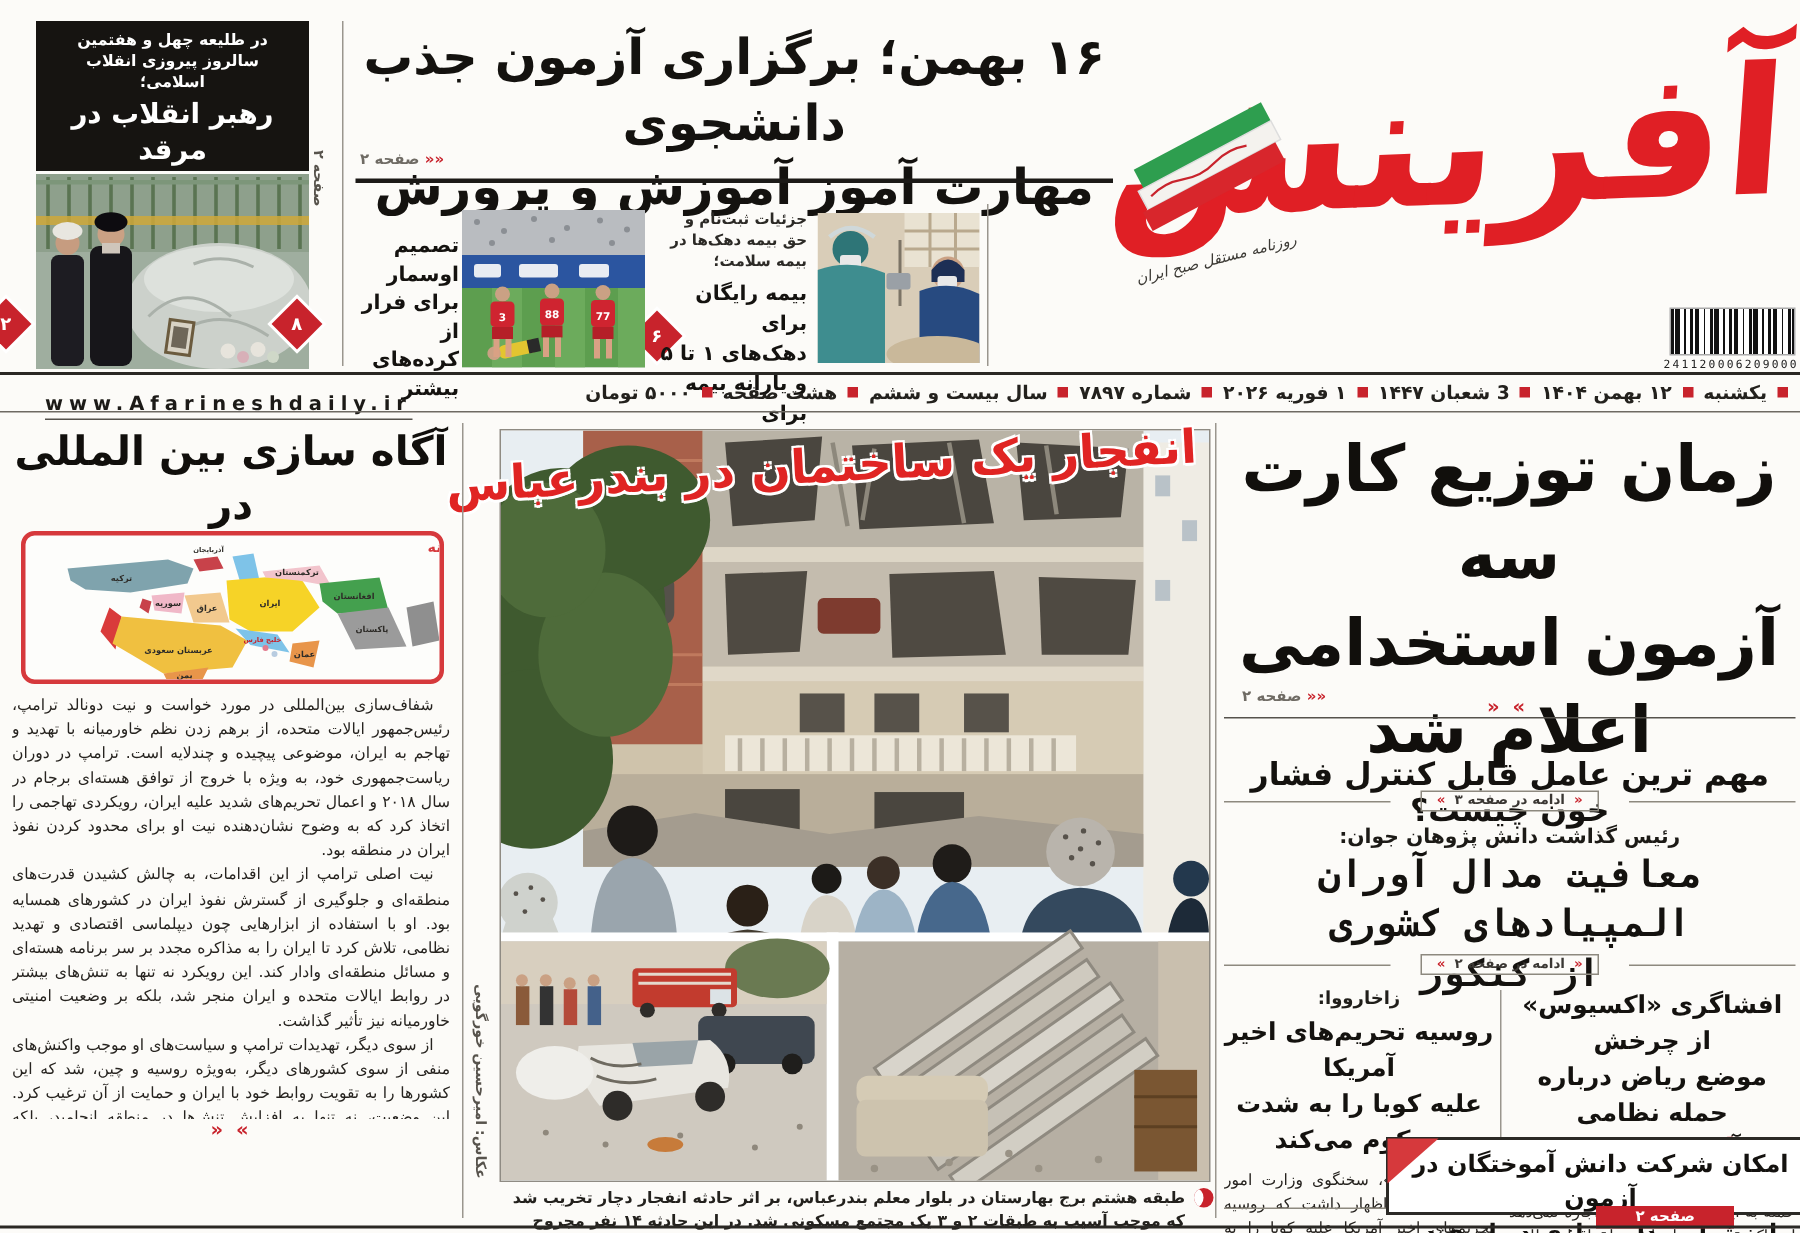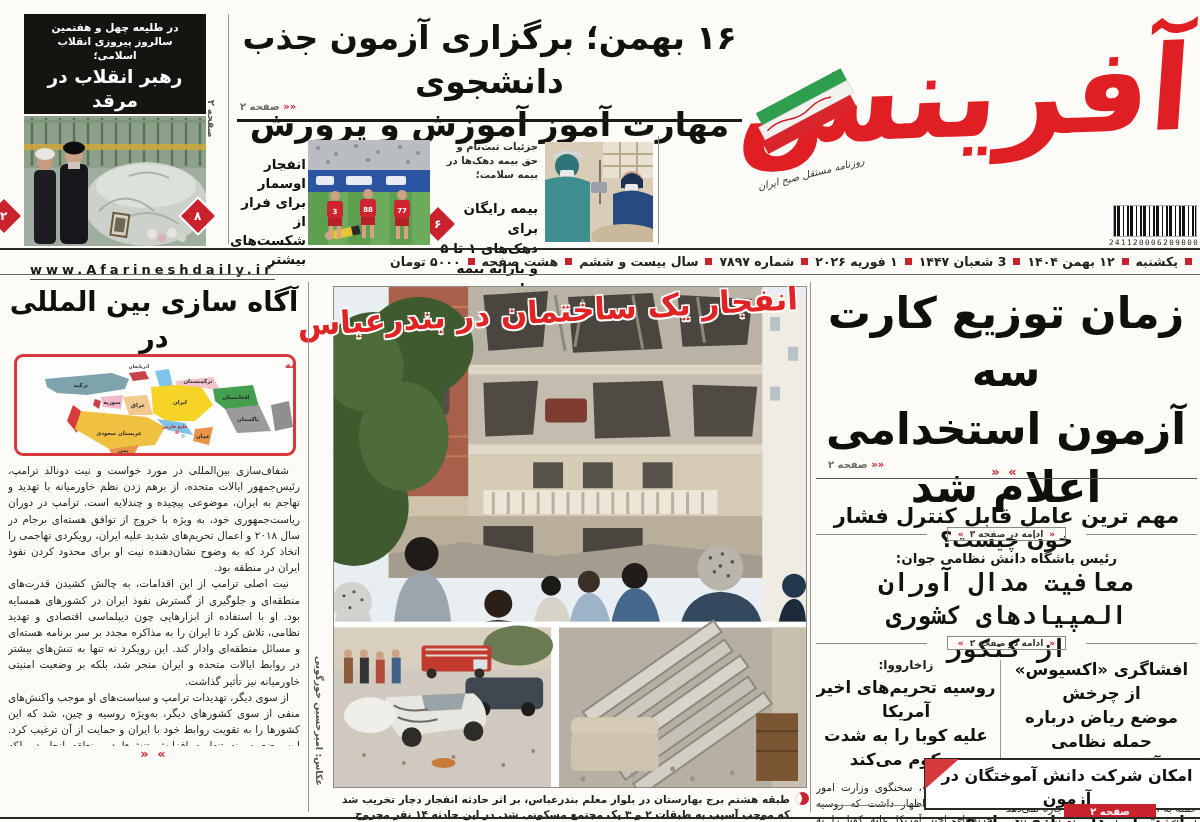--- a/index.html
+++ b/index.html
@@ -23,21 +23,21 @@
   .pgref .chev { color:#c8232c; font-weight:bold; letter-spacing:-2px; }
 
   .vert-text { writing-mode:vertical-rl; font-size:9.5px; color:#57534c; font-weight:bold; }
 
   .top-headline { text-align:center; color:#14120f; font-weight:bold; }
   .top-headline .l1 { font-size:33px; line-height:44px; }
   .top-headline .l2 { font-size:33px; line-height:42px; }
 
   .strip-title { font-size:13.5px; line-height:19px; font-weight:bold; color:#14120f; text-align:right; }
   .ins-kicker { font-size:10px; line-height:14px; font-weight:bold; color:#2c2a26; text-align:right; }
-  .ins-title { font-size:13.5px; line-height:20px; font-weight:bold; color:#14120f; text-align:right; margin-top:16px; }
+  .ins-title { font-size:13.5px; line-height:20px; font-weight:bold; color:#14120f; text-align:right; margin-top:4px; }
 
   
   .logo-word { color:#e01f25; font-weight:bold; font-size:118px; line-height:110px; transform:skewX(-6deg) rotate(-2deg); letter-spacing:-4px; }
   .tagline { font-size:10px; color:#3c3a35; transform:rotate(-14deg); font-style:italic; }
   .barcode { background:repeating-linear-gradient(90deg,#111 0 2px,#fff 2px 3px,#111 3px 6px,#fff 6px 9px,#111 9px 10px,#fff 10px 13px); border:1px solid #aaa; }
   .barcode-num { font-family:"DejaVu Sans Mono","Liberation Mono",monospace; font-size:7.5px; letter-spacing:1.5px; color:#222; text-align:center; direction:ltr; }
 
   
   .dateline { display:flex; align-items:center; gap:7px; font-size:12.5px; font-weight:bold; color:#23211d; }
   .sq { width:7px; height:7px; background:#c8232c; flex:0 0 auto; }
@@ -142,21 +142,21 @@
 
   <div class="abs vrule" style="left:228px;top:14px;height:230px;"></div>
 
   <div class="abs top-headline fa" style="left:237px;top:16px;width:505px;">
     <div class="l1">۱۶ بهمن؛ برگزاری آزمون جذب دانشجوی</div>
     <div class="l2">مهارت آموز آموزش و پرورش</div>
   </div>
   <div class="abs pgref fa" style="left:240px;top:101px;"><span class="chev">««</span> <span>صفحه ۲</span></div>
   <div class="abs" style="left:237px;top:119px;width:505px;height:3px;background:#1c1a17;"></div>
 
-  <div class="abs strip-title fa" style="left:232px;top:155px;width:74px;">انفجار اوسمار برای فرار از شکست‌های بیشتر</div>
+  <div class="abs strip-title fa" style="left:232px;top:155px;width:74px;">تصمیم اوسمار برای فرار از کرده‌های بیشتر</div>
 
   <svg class="abs" style="left:308px;top:140px;" width="122" height="105" viewBox="0 0 122 105">
     <rect width="122" height="105" fill="#b9bcc0"></rect>
     <g fill="#8b8f94">
         <circle cx="10" cy="8" r="2"></circle>
         <circle cx="28" cy="14" r="2"></circle>
         <circle cx="48" cy="6" r="2"></circle>
         <circle cx="70" cy="12" r="2"></circle>
         <circle cx="92" cy="7" r="2"></circle>
         <circle cx="110" cy="13" r="2"></circle>
@@ -276,21 +276,21 @@
   </div>
   <div class="abs pgref fa" style="left:828px;top:459px;"><span class="chev">««</span> <span>صفحه ۲</span></div>
   <div class="abs chev-sep fa" style="left:985px;top:464px;width:40px;">» «</div>
   <div class="abs hrule" style="left:816px;top:478px;width:381px;"></div>
 
   <div class="abs fa sec-title" style="left:816px;top:504px;width:381px;font-size:21px;">مهم ترین عامل قابل کنترل فشار خون چیست؟</div>
   <div class="abs cont-row fa" style="left:816px;top:527px;width:381px;">
     <span class="cont-box">ادامه در صفحه ۳</span>
   </div>
 
-  <div class="abs fa kicker-c" style="left:816px;top:550px;width:381px;font-size:13.5px;">رئیس باشگاه دانش نظامی جوان:</div>
+  <div class="abs fa kicker-c" style="left:816px;top:550px;width:381px;font-size:13.5px;">رئیس گذاشت دانش پژوهان جوان:</div>
   <div class="abs fa sec-title" style="left:816px;top:568px;width:381px;font-size:25px;line-height:33px;font-family:Liberation Mono, monospace;">
     <div>معافیت مدال آوران المپیادهای کشوری</div>
     <div>از کنکور</div>
   </div>
   <div class="abs cont-row fa" style="left:816px;top:636px;width:381px;">
     <span class="cont-box">ادامه در صفحه ۲</span>
   </div>
 
   <div class="abs fa" style="left:1006px;top:658px;width:191px;">
     <div class="sub-title">

